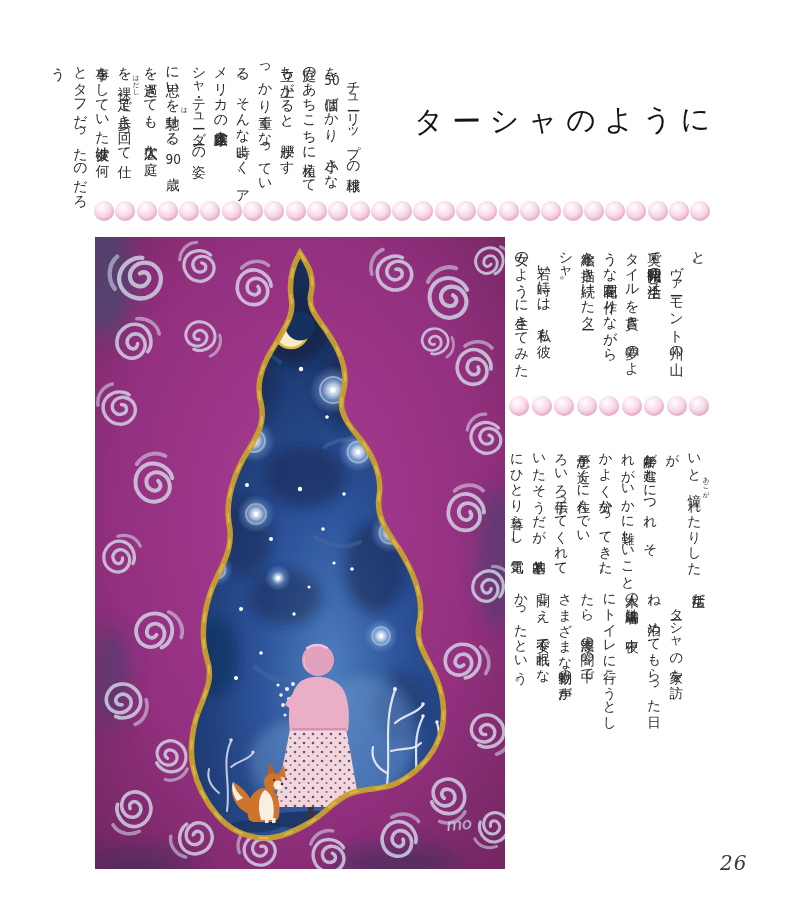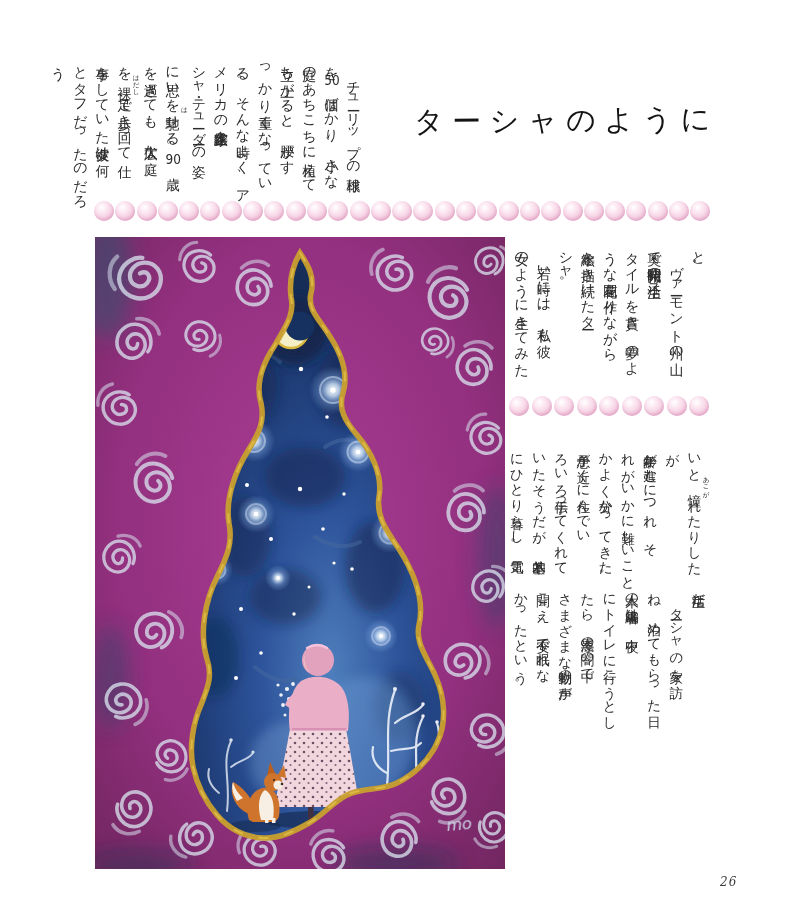--- a/index.html
+++ b/index.html
@@ -17,21 +17,21 @@
   
   .title{font-size:29px;letter-spacing:8.5px;color:#141414;font-weight:500;
          white-space:nowrap;transform:rotate(-0.6deg);}
   
   .pearl-row{display:flex;align-items:center;}
   .pearl{width:20px;height:20px;border-radius:50%;flex:0 0 auto;
          background:radial-gradient(circle at 38% 32%, #ffffff 0%, #fbe4ef 32%, #f3c8de 72%, #ecb5d2 100%);
          box-shadow:inset -1px -2px 3px rgba(214,140,180,.5);}
   .pearl-row.r1{gap:1.3px;}
   .pearl-row.r2{gap:2.5px;}
-  .pagenum{font-family:"DejaVu Serif",serif;font-style:italic;font-size:12px;color:#3a3a3a;letter-spacing:1px;margin-top:24px;}
+  .pagenum{font-family:"DejaVu Serif",serif;font-style:italic;font-size:20px;color:#3a3a3a;letter-spacing:1px;}
   svg text{font-family:"DejaVu Sans",sans-serif;}
 </style>
 </head>
 <body>
 
 <div class="page">
 
   <div class="block vtext" style="top:57px;left:78px;width:287px;height:148px;">
       <div class="tline">　チューリップの球根</div>
       <div class="tline">を<span class="tcy">50</span>個ばかり、小さな</div>

